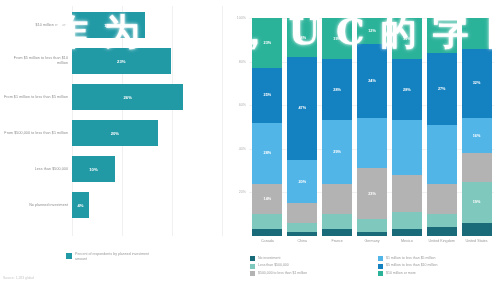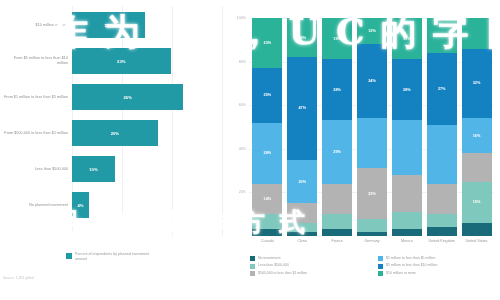--- a/index.html
+++ b/index.html
@@ -262,15 +262,14 @@
           <span class="r-lt">$500,000 to less than $1 million</span>
         </div>
         <div class="r-li">
           <span class="r-sw" style="background: rgb(43, 179, 154);"></span>
           <span class="r-lt">$10 million or more</span>
         </div>
       </div>
   </div>
 
   <div class="wm" style="left:52px;top:8px;font-size:36px;letter-spacing:16px;">作为                           假，UC的字目</div>
-  <div class="wm" style="left:56px;top:205px;font-size:26px;letter-spacing:14px;">号                                       的工作方式</div>
 
 </div>
 
 </body></html>

